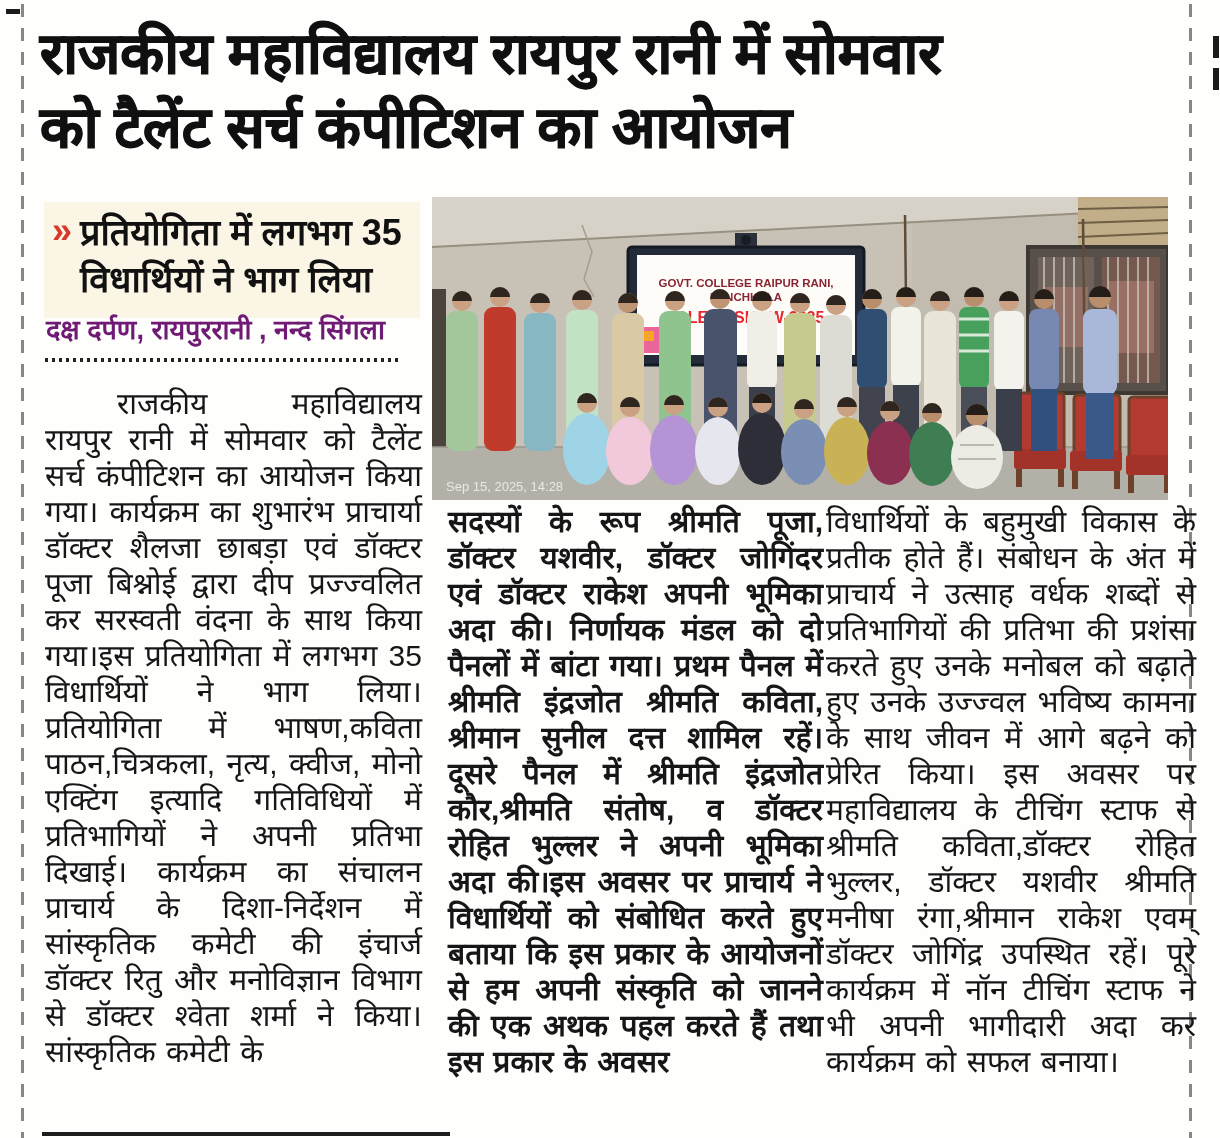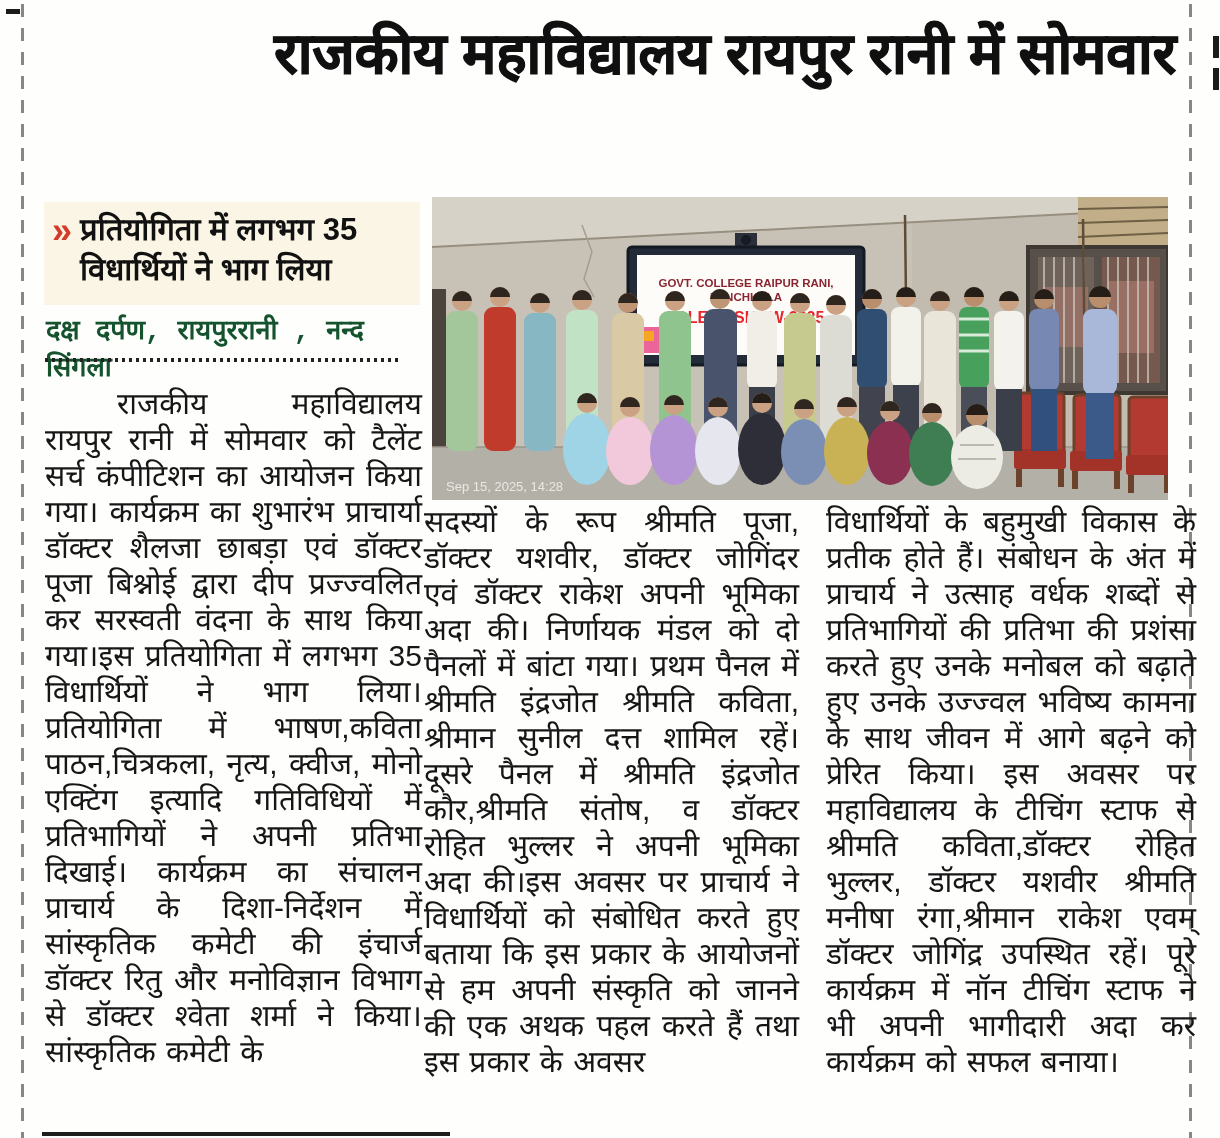--- a/index.html
+++ b/index.html
@@ -9,71 +9,72 @@
   }
   .page{position:absolute;inset:0;background:#fefefd;}
   
   .vdash{position:absolute;top:4px;bottom:0;width:3px;
     background:repeating-linear-gradient(to bottom,#878787 0 13px,transparent 13px 24px);}
   .vdash.left{left:21px;}
   .vdash.right{left:1189px;}
   .corner-dash{position:absolute;background:#1b1b1b;}
   
   .headline{
-    position:absolute;left:40px;right:44px;top:16px;margin:0;text-align:right;
+    position:absolute;left:40px;right:44px;top:16px;margin:0;text-align:left;
     font-size:57px;line-height:1.3;font-weight:bold;color:#101010;
     -webkit-text-stroke:1px #101010;letter-spacing:0px;
   }
   
   .subhead{
     position:absolute;left:44px;top:202px;width:376px;box-sizing:border-box;
     background:#faf5e4;padding:8px 6px 14px 8px;display:flex;align-items:flex-start;
   }
   .subhead .chev{
     font-size:36px;line-height:1.15;font-weight:bold;color:#d63a2a;margin-right:8px;flex:0 0 auto;
   }
   .subhead .sh-text{
-    font-size:31px;line-height:1.3;font-weight:bold;color:#111;
+    font-size:36px;line-height:1.3;font-weight:bold;color:#111;
   }
   .byline{
     position:absolute;left:46px;top:310px;width:375px;
-    font-size:27px;font-weight:bold;color:#14532d;font-family:Liberation Mono, monospace;
+    font-size:27px;font-weight:bold;color:#701a75;
   }
   .dotted-rule{
     position:absolute;left:45px;top:358px;width:356px;height:4px;
     background:repeating-linear-gradient(to right,#222 0 3px,transparent 3px 7px);
   }
   
   .photo{
     position:absolute;left:432px;top:197px;width:736px;height:303px;overflow:hidden;background:#3b82f6;
   }
   .photo svg{display:block;}
   
   .col{
     position:absolute;font-size:30px;line-height:36px;color:#161616;
     text-align:justify;word-spacing:2px;
   }
   .col1{left:45px;top:386px;width:377px;height:734px;text-indent:72px;}
-  .col2{left:424px;top:504px;width:375px;height:626px;}
+  .col2{left:448px;top:504px;width:375px;height:626px;font-weight:bold;}
   .col3{left:818px;top:504px;width:370px;height:626px;margin-left:8px;}
   .bottom-rule{position:absolute;left:42px;top:1132px;width:408px;height:4px;background:#1d1d1d;}
 </style>
 </head>
 <body>
 
 <div class="page">
 
   <div class="vdash left"></div>
   <div class="vdash right"></div>
   <div class="corner-dash" style="left:6px;top:9px;width:14px;height:5px;"></div>
   <div class="corner-dash" style="left:1213px;top:36px;width:6px;height:22px;"></div>
   <div class="corner-dash" style="left:1213px;top:68px;width:6px;height:22px;"></div>
 
   <h1 class="headline">
     <span>राजकीय महाविद्यालय रायपुर रानी में  सोमवार</span><br>
+    <span>को टैलेंट सर्च कंपीटिशन का आयोजन</span>
   </h1>
 
   <div class="subhead">
     <span class="chev">»</span>
     <span class="sh-text">प्रतियोगिता में  लगभग 35 विधार्थियों ने भाग लिया</span>
   </div>
 
   <div class="byline">दक्ष दर्पण, रायपुररानी , नन्द सिंगला</div>
 
   <div class="dotted-rule"></div>

